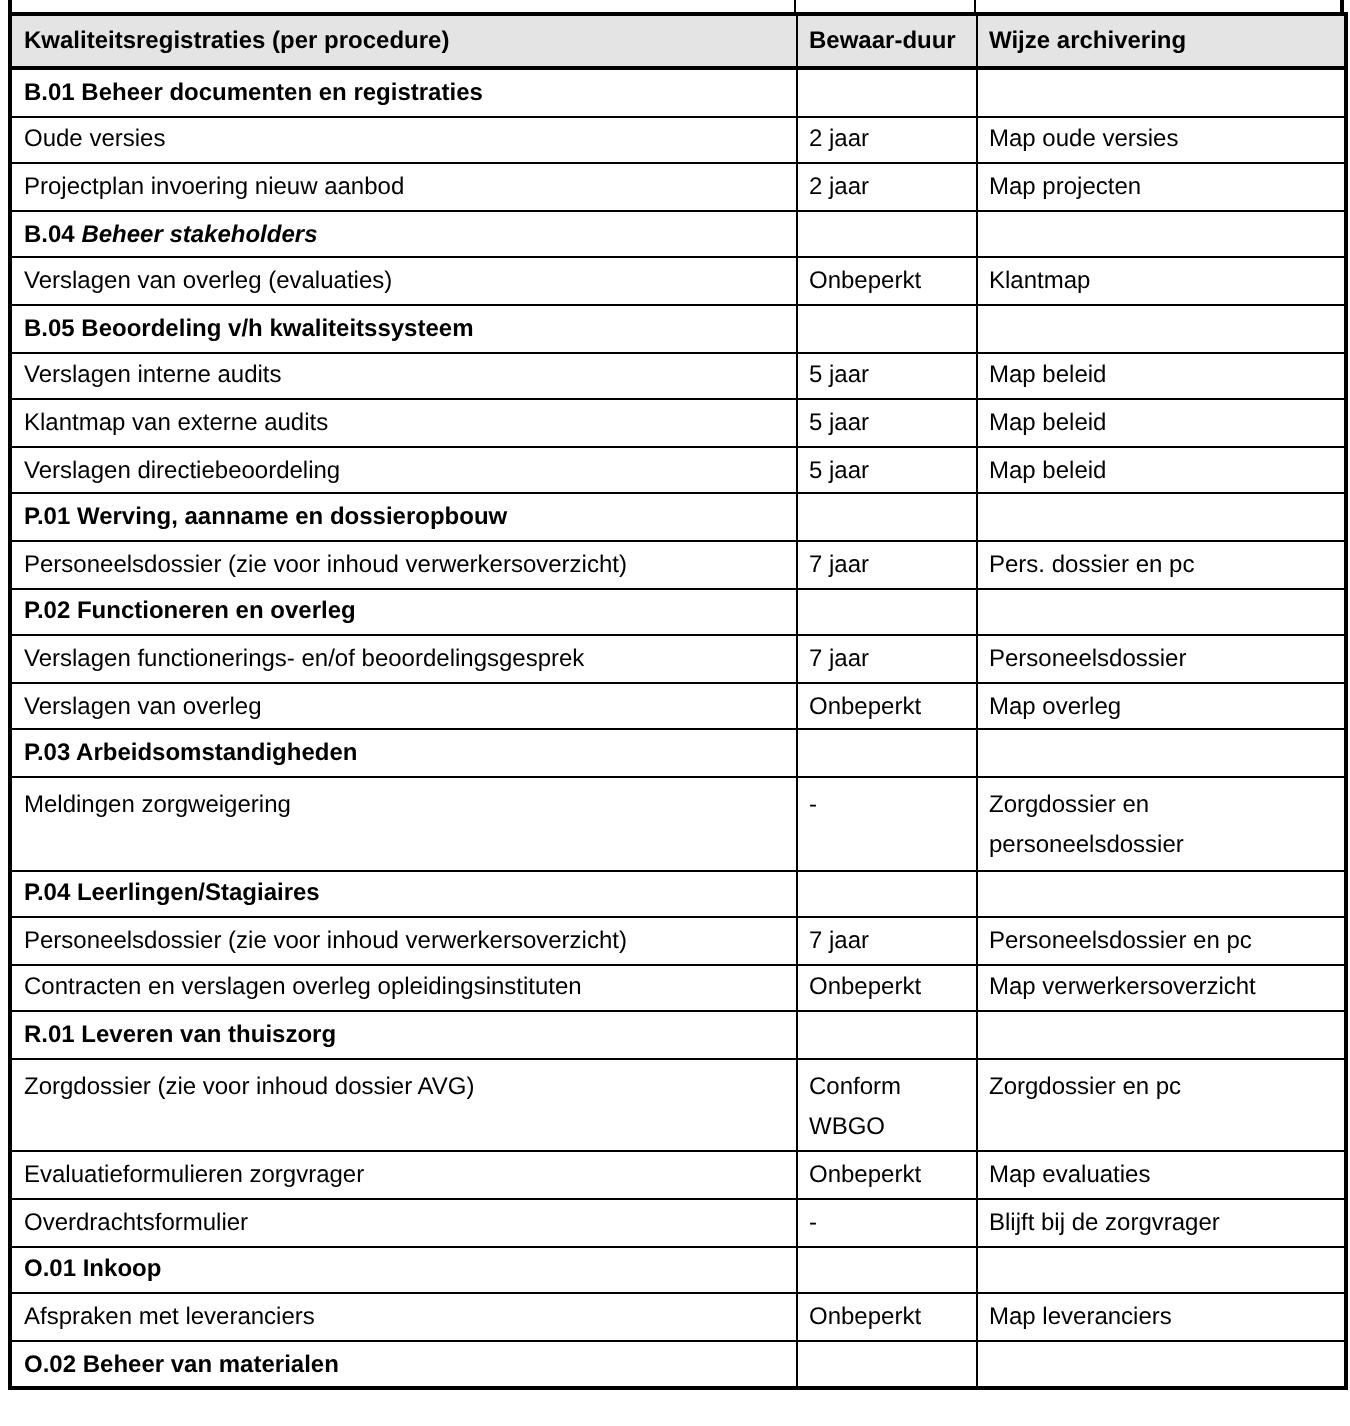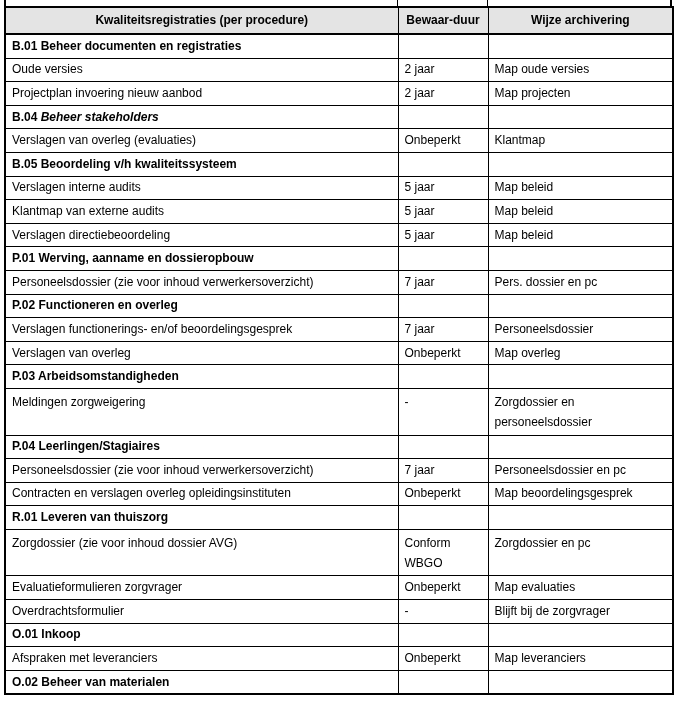--- a/index.html
+++ b/index.html
@@ -37,21 +37,21 @@
   table.reg-table col.c3 { width: 185px; }
 
   table.reg-table, table.reg-table th, table.reg-table td {
     border: 1px solid #000000;
   }
   table.reg-table { border: 2px solid #000000; }
 
   table.reg-table th {
     background: #e4e4e4;
     font-weight: bold;
-    text-align: center;
+    text-align: left;
     padding: 2px 6px;
     height: 21px;
     border-bottom-width: 2px;
     vertical-align: middle;
   }
   table.reg-table td {
     padding: 1px 6px;
     height: 20.6px;
     vertical-align: middle;
     white-space: pre-line;
@@ -178,21 +178,21 @@
           <td></td>
         </tr>
         <tr>
           <td>Personeelsdossier (zie voor inhoud verwerkersoverzicht)</td>
           <td>7 jaar</td>
           <td>Personeelsdossier en pc</td>
         </tr>
         <tr>
           <td>Contracten en verslagen overleg opleidingsinstituten</td>
           <td>Onbeperkt</td>
-          <td>Map beoordelingsgesprek</td>
+          <td>Map verwerkersoverzicht</td>
         </tr>
         <tr class="section">
           <td>R.01 Leveren van thuiszorg</td>
           <td></td>
           <td></td>
         </tr>
         <tr class="tall">
           <td>Zorgdossier (zie voor inhoud dossier AVG)</td>
           <td>Conform
 WBGO</td>

